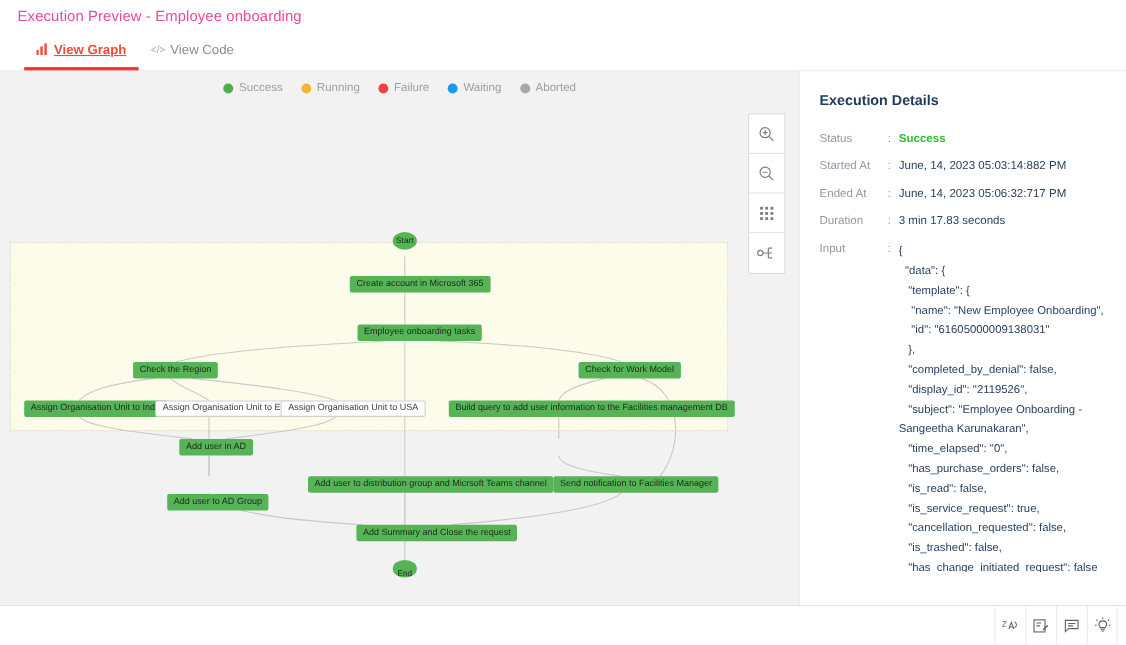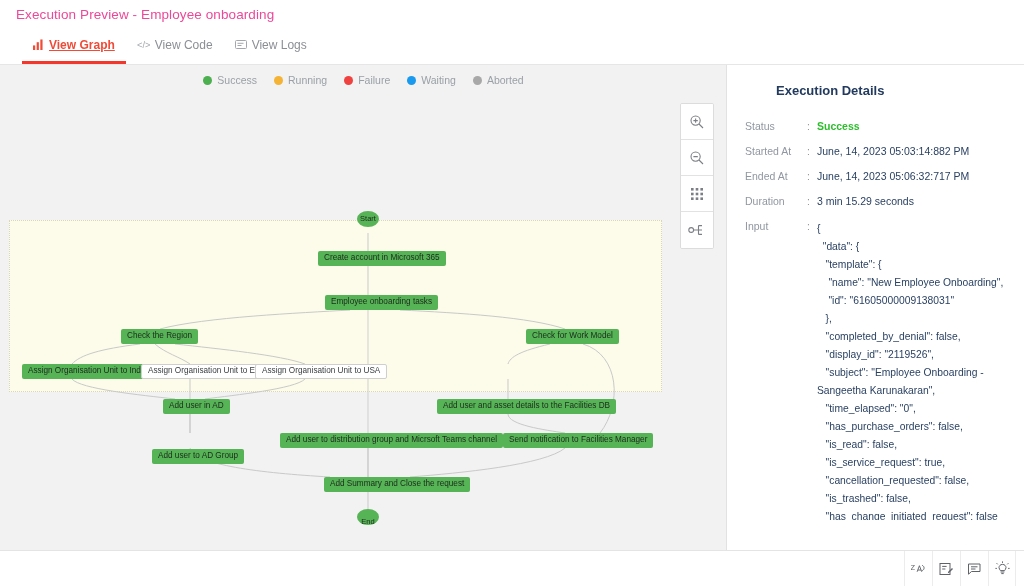--- a/index.html
+++ b/index.html
@@ -116,21 +116,21 @@
 
   
   #details {
     width: 297px;
     background: #ffffff;
     padding: 18px 0 0 18px;
     position: relative;
     overflow: hidden;
   }
   #details h2 {
-    font-size: 13px; color: #223a5e; font-weight: 700; margin-bottom: 22px; margin-left: 31px;
+    font-size: 13px; color: #223a5e; font-weight: 700; margin-bottom: 22px;
   }
   .drow { display: flex; font-size: 10.5px; margin-bottom: 13px; }
   .dlabel { width: 62px; color: #9097a1; flex: 0 0 62px; }
   .dsep { width: 10px; color: #9097a1; flex: 0 0 10px; }
   .dval { color: #2b4263; }
   .dval.ok { color: #2dbd2d; font-weight: 700; }
   .jsonblk {
     font-size: 10.3px; color: #2b4263; line-height: 18px;
     white-space: pre-wrap; word-break: break-word;
     max-height: 300px; overflow: hidden;
@@ -175,30 +175,20 @@
 
   <div class="tab">
     <span class="tic">
       <svg width="13" height="11" viewBox="0 0 14 11">
           <text x="0" y="9" font-size="10" font-family="Liberation Sans, sans-serif" fill="#a3a7ac">&lt;/&gt;</text>
         </svg>
     </span>
     <span>View Code</span>
   </div>
 
-  <div class="tab">
-    <span class="tic">
-      <svg width="12" height="11" viewBox="0 0 12 11">
-          <rect x="0.5" y="1.5" width="11" height="8" rx="1" fill="none" stroke="#a3a7ac" stroke-width="1"></rect>
-          <rect x="2.5" y="3.8" width="6" height="1" fill="#a3a7ac"></rect>
-          <rect x="2.5" y="6" width="4" height="1" fill="#a3a7ac"></rect>
-        </svg>
-    </span>
-    <span>View Logs</span>
-  </div>
 </div>
 
 <div id="main">
 
   <div id="graphpane">
 
     <div id="legend">
       <div class="lg">
         <span class="lgdot" style="background:#4caf50"></span>
         <span>Success</span>
@@ -336,25 +326,25 @@
       </div>
       <div class="node" style="left:22px;top:299px;">
         <span>Assign Organisation Unit to India</span>
       </div>
       <div class="node pending" style="left:141px;top:299px;">
         <span>Assign Organisation Unit to EU</span>
       </div>
       <div class="node pending" style="left:255px;top:299px;">
         <span>Assign Organisation Unit to USA</span>
       </div>
+      <div class="node" style="left:408px;top:299px;">
+        <span>Build query to add user information to the Facilities management DB</span>
+      </div>
       <div class="node" style="left:163px;top:334px;">
         <span>Add user in AD</span>
-      </div>
-      <div class="node" style="left:437px;top:334px;">
-        <span>Add user and asset details to the Facilities DB</span>
       </div>
       <div class="node" style="left:152px;top:368px;margin-top:16px;">
         <span>Add user to AD Group</span>
       </div>
       <div class="node" style="left:280px;top:368px;justify-content:flex-end;">
         <span>Add user to distribution group and Micrsoft Teams channel</span>
       </div>
       <div class="node" style="left:503px;top:368px;">
         <span>Send notification to Facilities Manager</span>
       </div>
@@ -385,21 +375,21 @@
 
     <div class="drow">
       <div class="dlabel">Ended At</div>
       <div class="dsep">:</div>
       <div class="dval">June, 14, 2023 05:06:32:717 PM</div>
     </div>
 
     <div class="drow">
       <div class="dlabel">Duration</div>
       <div class="dsep">:</div>
-      <div class="dval">3 min 15.29 seconds</div>
+      <div class="dval">3 min 17.83 seconds</div>
     </div>
 
     <div class="drow" style="align-items:flex-start;">
       <div class="dlabel">Input</div>
       <div class="dsep">:</div>
       <div class="jsonblk">{
   "data": {
    "template": {
     "name": "New Employee Onboarding",
     "id": "61605000009138031"

